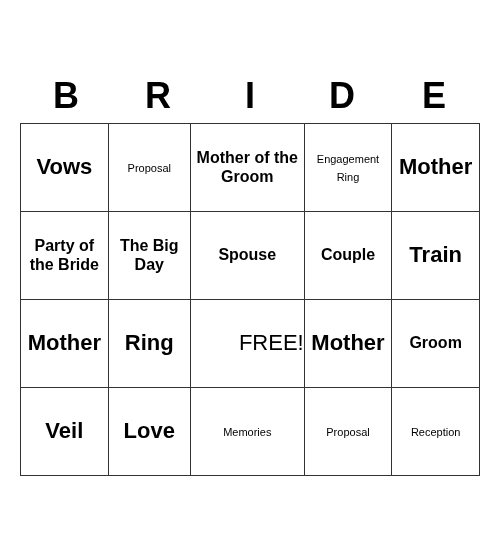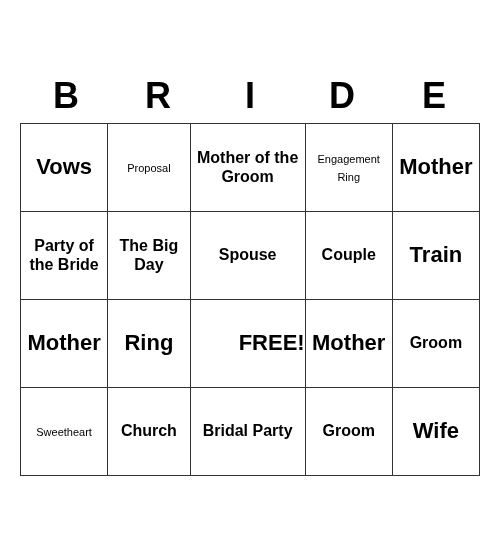--- a/index.html
+++ b/index.html
@@ -44,21 +44,21 @@
       font-size: 16px;
       font-weight: bold;
       line-height: 1.2;
     }
     .cell-small {
       font-size: 11px;
       line-height: 1.3;
     }
     .free-cell {
       font-size: 22px;
-      font-weight: bold;
+      font-weight: normal;
       margin-left: 48px;
     }
   </style>
 </head>
 <body>
 
 <div style="display:flex; flex-direction:column; align-items:center; width:460px;">
 
   <table class="bingo-card">
     <tbody>
@@ -122,33 +122,33 @@
         <span class="free-cell">FREE!</span>
       </td>
       <td>
         <span class="cell-large">Mother</span>
       </td>
       <td>
         <span class="cell-medium">Groom</span>
       </td>
     </tr>
 
+
     <tr>
       <td>
-        <span class="cell-small">Sweetheart</span>
+        <span class="cell-large">Veil</span>
       </td>
       <td>
-        <span class="cell-medium">Church</span>
+        <span class="cell-large">Love</span>
       </td>
       <td>
-        <span class="cell-medium">Bridal Party</span>
+        <span class="cell-small">Memories</span>
       </td>
       <td>
-        <span class="cell-medium">Groom</span>
+        <span class="cell-small">Proposal</span>
       </td>
       <td>
-        <span class="cell-large">Wife</span>
+        <span class="cell-small">Reception</span>
       </td>
     </tr>
-
   </tbody>
     </table>
 </div>
 
 </body></html>

